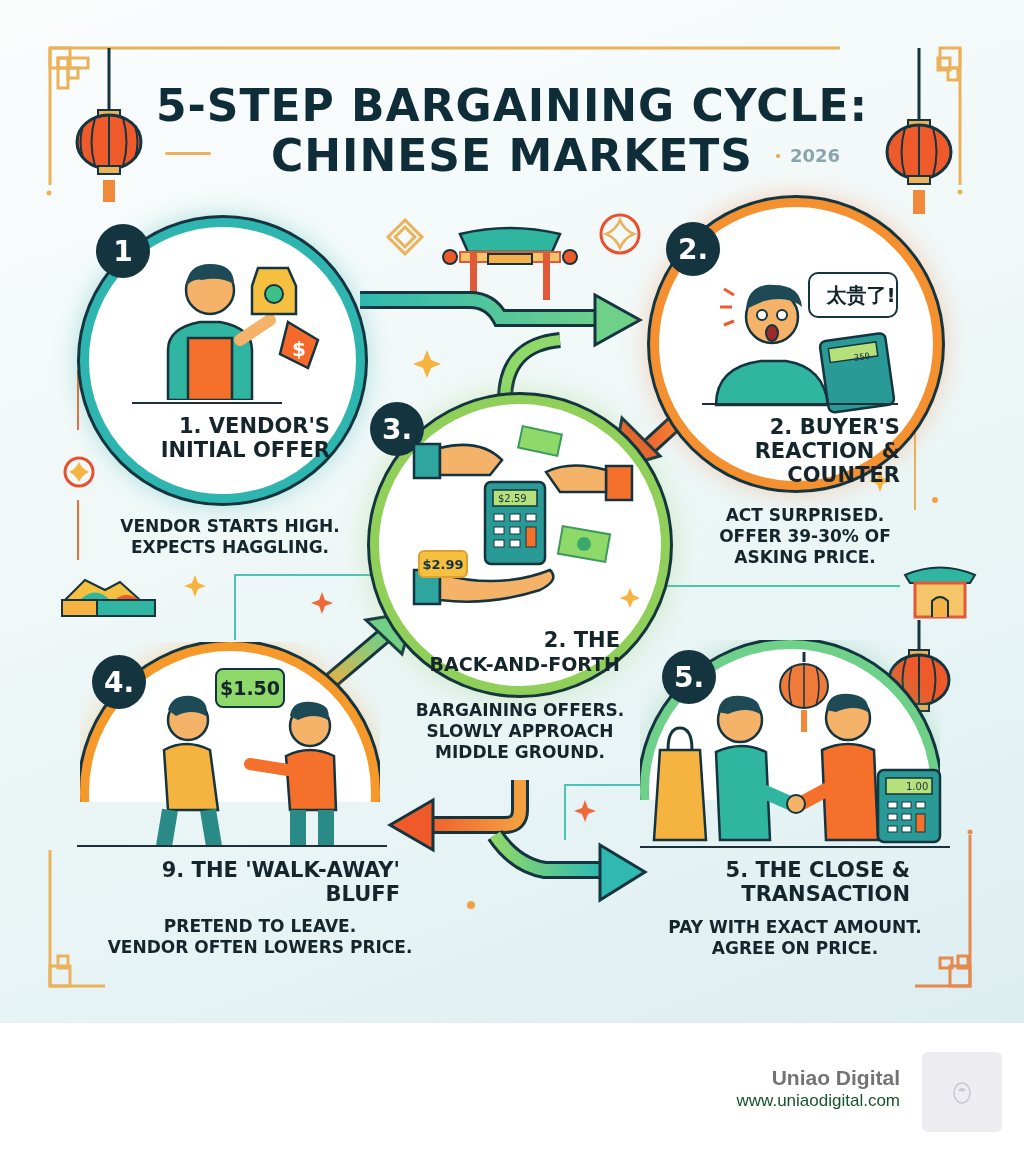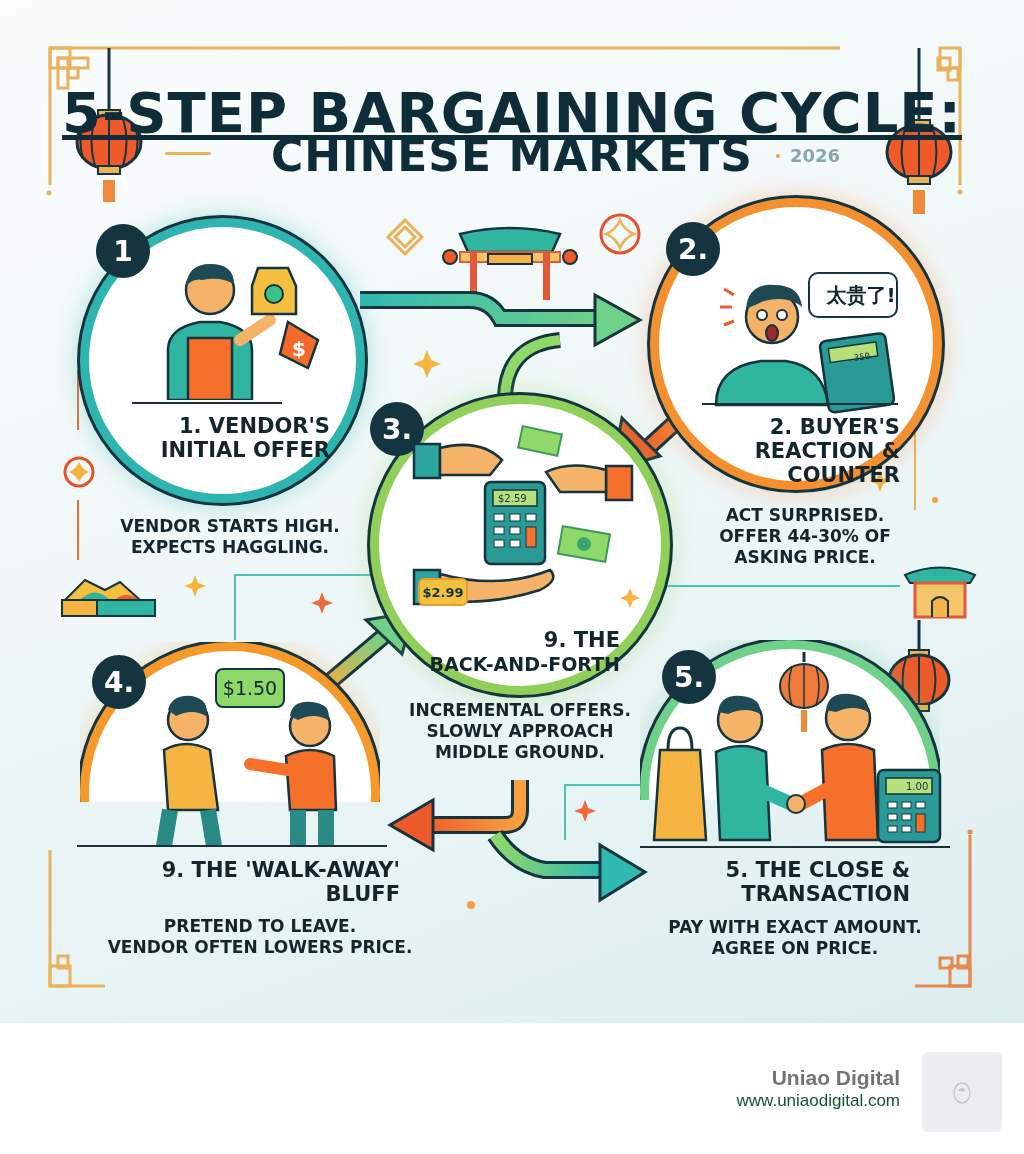--- a/index.html
+++ b/index.html
@@ -3,21 +3,21 @@
 <meta charset="utf-8">
 <style>
   * { box-sizing: border-box; margin: 0; padding: 0; }
   html, body { width: 1024px; height: 1154px; background: #ffffff; overflow: hidden; }
   body { font-family: "DejaVu Sans", "Liberation Sans", sans-serif; color: #12303a; position: relative; }
   .canvas { position: absolute; left: 0; top: 0; width: 1024px; height: 1023px;
     background: linear-gradient(160deg, #fbfdfd 0%, #f1f8f8 40%, #e6f3f4 75%, #dcedf0 100%); overflow: hidden; }
   .abs { position: absolute; }
   .title { position: absolute; left: 0; width: 1024px; text-align: center; font-weight: 900;
     font-family: "DejaVu Sans", sans-serif; color: #0f2d39; letter-spacing: 1px; }
-  .title.l1 { top: 80px; font-size: 56px; text-decoration: underline; }
+  .title.l1 { top: 80px; font-size: 44px; }
   .title.l2 { top: 130px; font-size: 44px; }
   .year { position: absolute; left: 790px; top: 145px; font-size: 18px; font-weight: 700; color: #8aa4ad; }
   .year-dot { position: absolute; left: 776px; top: 154px; width: 4px; height: 4px; border-radius: 50%; background: #e6a44a; }
   .title-dash { position: absolute; left: 165px; top: 152px; width: 46px; height: 3px; background: #eab25a; border-radius: 2px; }
 
   .step-ring { position: absolute; border-radius: 50%; background: #ffffff; }
   .badge { position: absolute; width: 54px; height: 54px; border-radius: 50%; background: #14343f; color: #ffffff;
     font-weight: 900; font-size: 28px; display: flex; align-items: center; justify-content: center; }
   .step-title { position: absolute; text-align: right; font-weight: 900; font-size: 21px; line-height: 24px; color: #14252c; }
   .step-desc { position: absolute; text-align: center; font-weight: 700; font-size: 17px; line-height: 21px; color: #14252c; }
@@ -238,21 +238,21 @@
     <span>太贵了!</span>
   </div>
   <div class="ground" style="left:702px;top:403px;width:196px;"></div>
   <div class="step-title" style="left:700px;top:415px;width:200px;">
     <div>2. BUYER'S</div>
     <div>REACTION &amp;</div>
     <div>COUNTER</div>
   </div>
   <div class="step-desc" style="left:700px;top:505px;width:210px;">
     <div>ACT SURPRISED.</div>
-    <div>OFFER 44-30% OF</div>
+    <div>OFFER 39-30% OF</div>
     <div>ASKING PRICE.</div>
   </div>
 
   <div class="step-ring" style="left:370px;top:395px;width:300px;height:300px;border:9px solid #8fcf5a;box-shadow:0 0 0 3px #14343f, 0 0 28px rgba(143,207,90,0.4);"></div>
   <div class="badge" style="left:370px;top:402px;">3.</div>
   <svg class="abs" style="left:410px;top:420px" width="230" height="190">
     <rect x="110" y="10" width="40" height="22" fill="#8fd86a" stroke="#3a9a5a" stroke-width="2" transform="rotate(12 130 21)"></rect>
     <path d="M4 24 H30 V58 H4 Z" fill="#2fa5a0" stroke="#14343f" stroke-width="2.5"></path>
     <path d="M30 28 Q70 18 92 40 L80 55 H30 Z" fill="#f5b36a" stroke="#14343f" stroke-width="2.5"></path>
     <path d="M196 46 H222 V80 H196 Z" fill="#f5702a" stroke="#14343f" stroke-width="2.5"></path>
@@ -268,50 +268,50 @@
         <rect x="100" y="107" width="10" height="7"></rect>
         <rect x="116" y="107" width="10" height="20" fill="#f5702a"></rect>
       <rect x="84" y="120" width="10" height="7"></rect>
         <rect x="100" y="120" width="10" height="7"></rect>
     </g>
     <rect x="150" y="110" width="48" height="28" fill="#8fd86a" stroke="#3a9a5a" stroke-width="2" transform="rotate(10 174 124)"></rect>
     <circle cx="174" cy="124" r="7" fill="#3aa86a"></circle>
     <path d="M4 150 H30 V184 H4 Z" fill="#2fa5a0" stroke="#14343f" stroke-width="2.5"></path>
     <path d="M30 154 Q90 170 140 150 Q150 160 130 170 Q80 186 30 180 Z" fill="#f5b36a" stroke="#14343f" stroke-width="2.5"></path>
   </svg>
-  <div class="abs" style="left:418px;top:550px;width:50px;height:28px;background:#f5c040;border:2px solid #e0a030;border-radius:6px;display:flex;align-items:center;justify-content:center;font-size:13px;font-weight:700;color:#14343f;margin-top:28px;">
+  <div class="abs" style="left:418px;top:550px;width:50px;height:28px;background:#f5c040;border:2px solid #e0a030;border-radius:6px;display:flex;align-items:center;justify-content:center;font-size:13px;font-weight:700;color:#14343f;">
     <span>$2.99</span>
   </div>
   <svg class="abs" style="left:620px;top:588px" width="20" height="20">
     <path d="M10 0 l3 7 l7 3 l-7 3 l-3 7 l-3 -7 l-7 -3 l7 -3 z" fill="#f5b340"></path>
   </svg>
   <div class="step-title" style="left:420px;top:628px;width:200px;">
-    <div>9. THE</div>
+    <div>2. THE</div>
     <div style="font-size:19px;">BACK-AND-FORTH</div>
   </div>
   <div class="step-desc" style="left:390px;top:700px;width:260px;">
-    <div>INCREMENTAL OFFERS.</div>
+    <div>BARGAINING OFFERS.</div>
     <div>SLOWLY APPROACH</div>
     <div>MIDDLE GROUND.</div>
   </div>
 
   <div class="step-ring" style="left:80px;top:642px;width:300px;height:300px;border:9px solid #f59a2a;box-shadow:0 0 0 3px #14343f, 0 0 26px rgba(245,154,42,0.4);clip-path:inset(0 0 140px 0);"></div>
   <div class="badge" style="left:92px;top:655px;">4.</div>
   <svg class="abs" style="left:120px;top:680px" width="260" height="170">
     <circle cx="68" cy="40" r="20" fill="#f5b36a" stroke="#14343f" stroke-width="2.5"></circle>
     <path d="M48 30 Q52 14 72 16 Q90 20 86 36 Q72 28 56 36 Z" fill="#1e4a55"></path>
     <path d="M44 70 Q66 58 90 70 L98 130 H48 Z" fill="#f5b340" stroke="#14343f" stroke-width="2.5"></path>
     <path d="M50 130 L44 166 M88 130 L94 166" stroke="#2a8a86" stroke-width="16"></path>
     <circle cx="190" cy="46" r="20" fill="#f5b36a" stroke="#14343f" stroke-width="2.5"></circle>
     <path d="M170 36 Q172 20 192 22 Q212 24 208 40 Q194 32 178 40 Z" fill="#1e4a55"></path>
     <path d="M166 76 Q190 64 214 76 L216 130 H170 Z" fill="#f5702a" stroke="#14343f" stroke-width="2.5"></path>
     <path d="M168 90 L130 84" stroke="#f5702a" stroke-width="12" stroke-linecap="round"></path>
     <path d="M178 130 V166 M206 130 V166" stroke="#2a8a86" stroke-width="16"></path>
   </svg>
-  <div class="abs" style="left:215px;top:668px;width:70px;height:40px;background:#8fd86a;border:2.5px solid #14343f;border-radius:8px;display:flex;align-items:center;justify-content:center;font-size:19px;font-weight:400;color:#14252c;">
+  <div class="abs" style="left:215px;top:668px;width:70px;height:40px;background:#8fd86a;border:2.5px solid #14343f;border-radius:8px;display:flex;align-items:center;justify-content:center;font-size:19px;font-weight:700;color:#14252c;">
     <span>$1.50</span>
   </div>
   <div class="ground" style="left:77px;top:845px;width:310px;"></div>
   <div class="step-title" style="left:80px;top:858px;width:320px;">
     <div>9. THE 'WALK-AWAY'</div>
     <div>BLUFF</div>
   </div>
   <div class="step-desc" style="left:100px;top:916px;width:320px;">
     <div>PRETEND TO LEAVE.</div>
     <div>VENDOR OFTEN LOWERS PRICE.</div>

